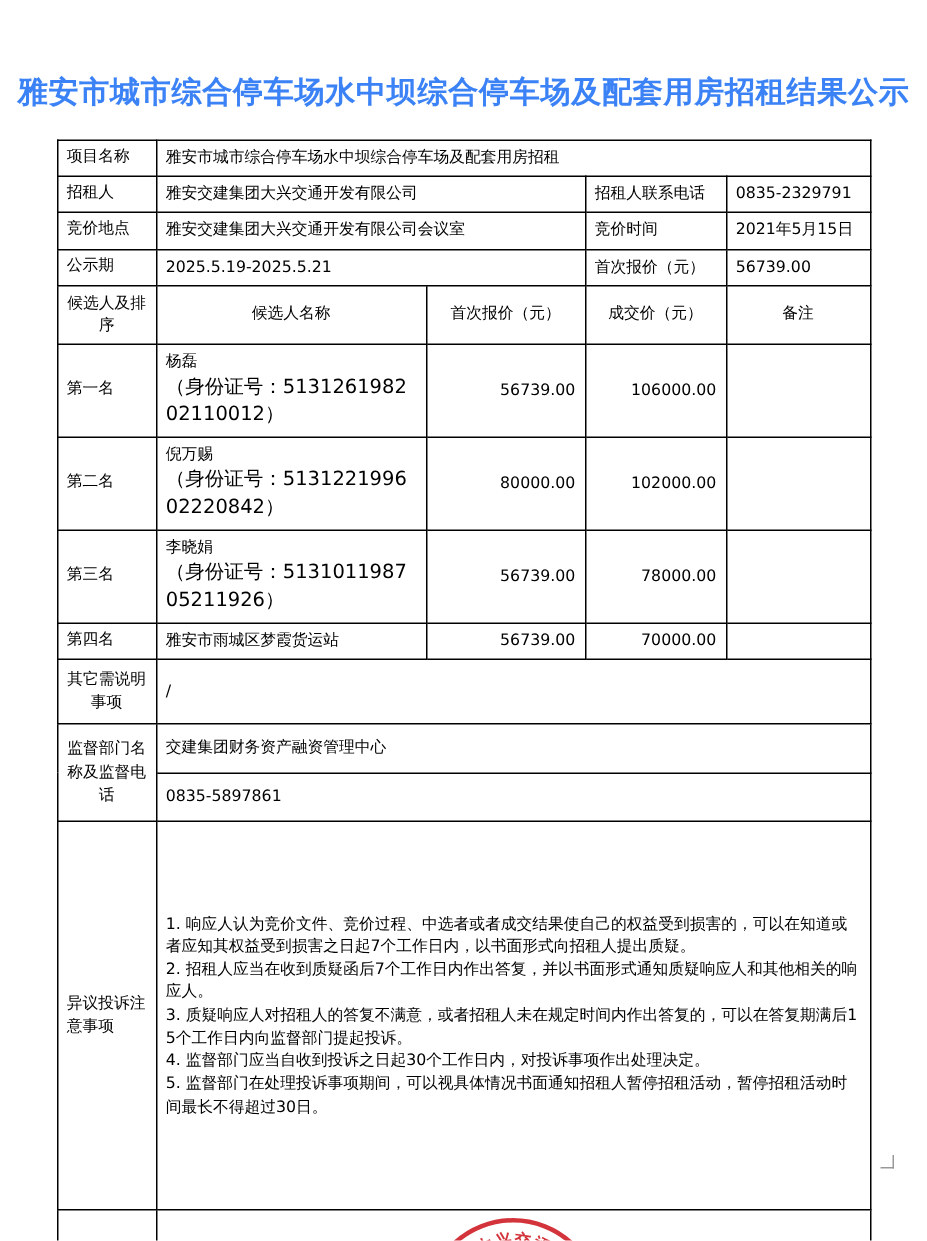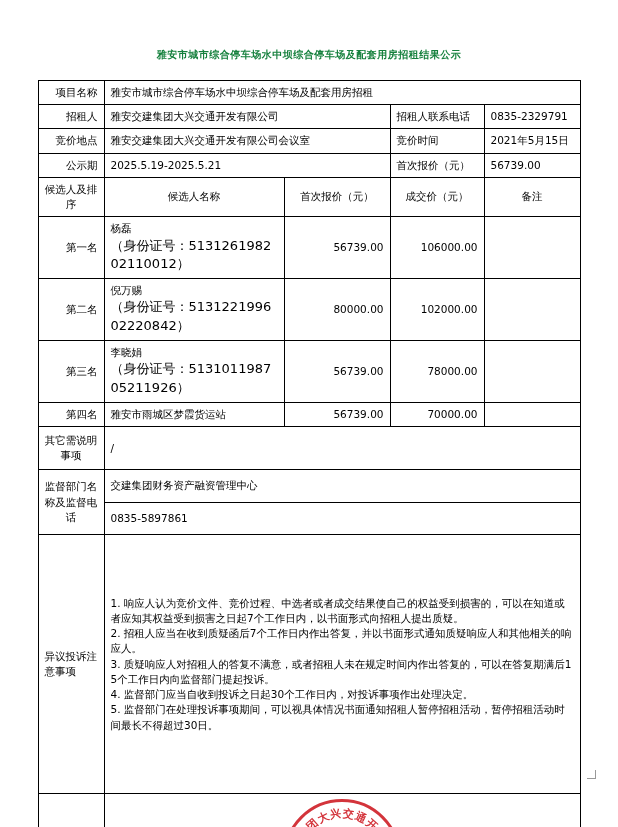--- a/index.html
+++ b/index.html
@@ -17,44 +17,45 @@
   }
   .page {
     width: 618px;
     height: 827px;
     position: relative;
     box-sizing: border-box;
     padding: 0;
   }
   .doc-title {
     text-align: center;
-    font-size: 10px;
+    font-size: 20px;
     font-weight: bold;
     letter-spacing: 0.5px;
     margin: 48px 0 18px 0;
-    color: #15803d;
+    color: #3b82f6;
   }
   table.main {
     border-collapse: collapse;
     width: 542px;
     margin: 0 auto;
     table-layout: fixed;
   }
   table.main td {
     border: 1px solid #000;
     font-size: 10.5px;
     line-height: 1.45;
     padding: 4px 6px;
     vertical-align: middle;
     color: #000;
     word-break: break-all;
   }
   .lbl {
-    text-align: right;
+    text-align: left;
     white-space: nowrap;
+    font-family: Liberation Mono, monospace;
   }
   .lbl-wrap {
     text-align: center;
   }
   .ctr { text-align: left; }
   .lft { text-align: left; }
   .rgt { text-align: right; }
   .nowrap { white-space: nowrap; }
   .cand-head td { text-align: center; }
   .sub {

